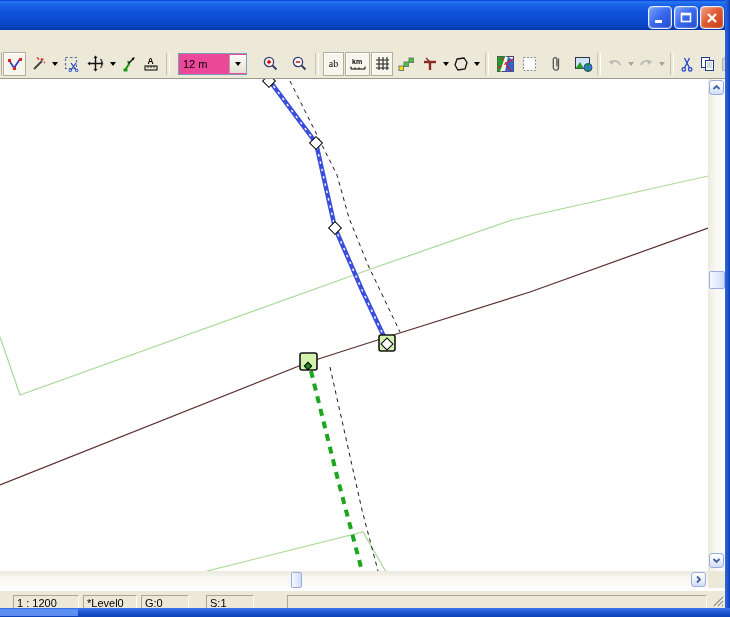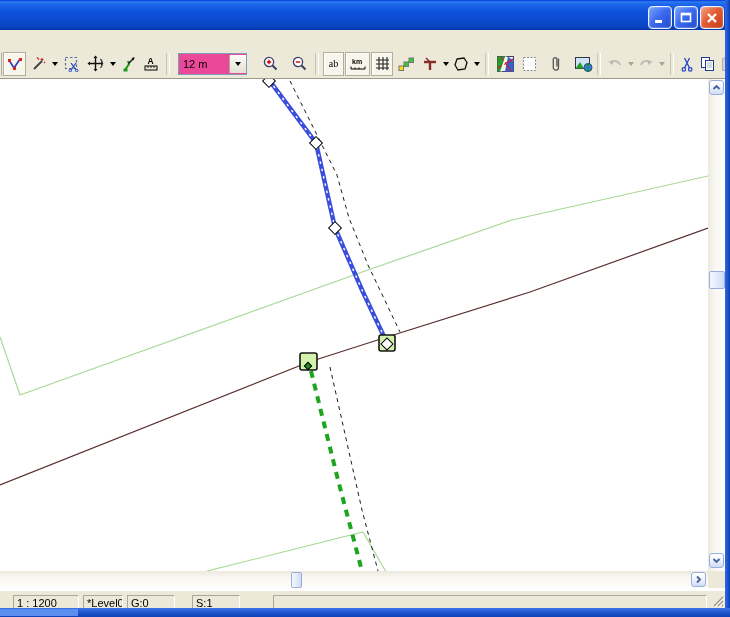--- a/index.html
+++ b/index.html
@@ -328,21 +328,21 @@
   <div class="sbtn" style="left:691px;top:1px">
     <svg width="9" height="9">
         <path d="M3 1.5 L6 4.5 L3 7.5" stroke="#44629e" stroke-width="1.8" fill="none"></path>
       </svg>
   </div>
 </div>
 <div class="abs corner"></div>
 
 <div class="abs statusbar">
   <div class="scell" style="margin-left:13px;width:66px">1 : 1200</div>
-  <div class="scell" style="margin-left:4px;width:40px">*Level0</div>
+  <div class="scell" style="margin-left:4px;width:54px">*Level0</div>
   <div class="scell" style="margin-left:4px;width:48px">G:0</div>
   <div class="scell" style="margin-left:17px;width:48px">S:1</div>
   <div class="scell" style="margin-left:33px;flex:1;margin-right:18px"></div>
 </div>
 <div class="abs grip">
   <svg width="13" height="13">
     <path d="M12 3 L3 12 M12 7 L7 12 M12 11 L11 12" stroke="#9c988a" stroke-width="1.4"></path>
     <path d="M13 4 L4 13 M13 8 L8 13 M13 12 L12 13" stroke="#ffffff" stroke-width="1"></path>
   </svg>
 </div>

